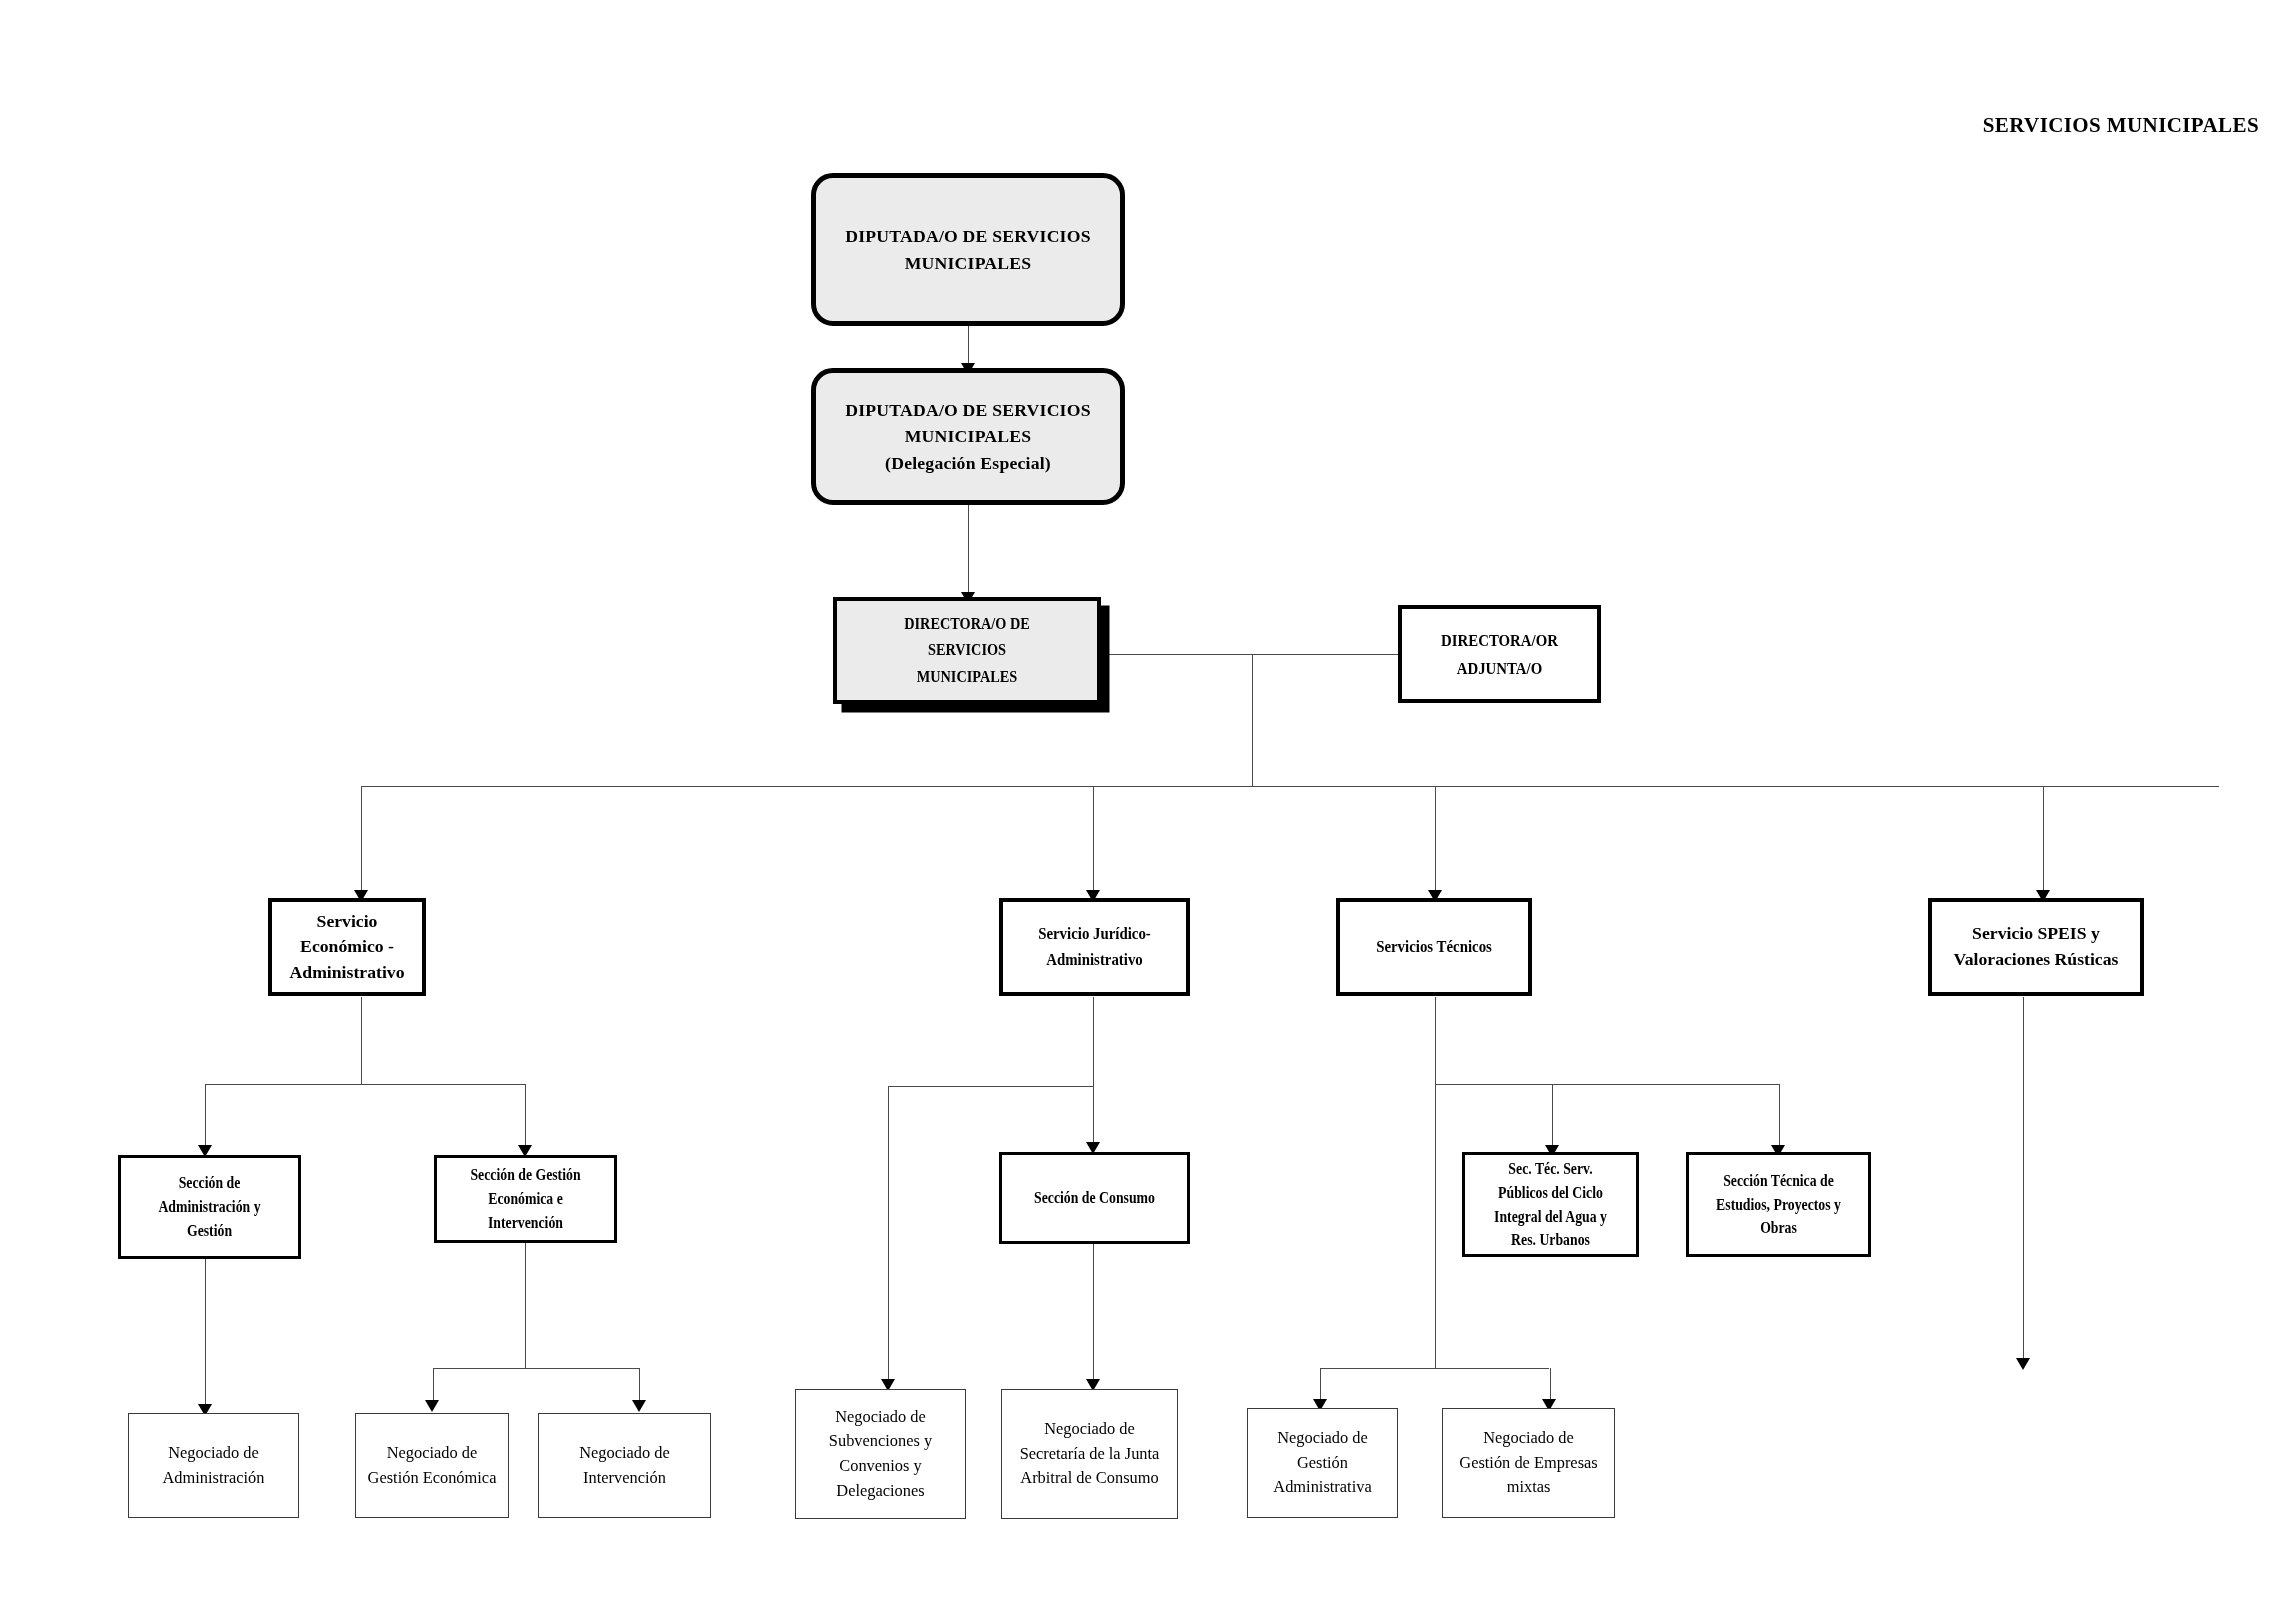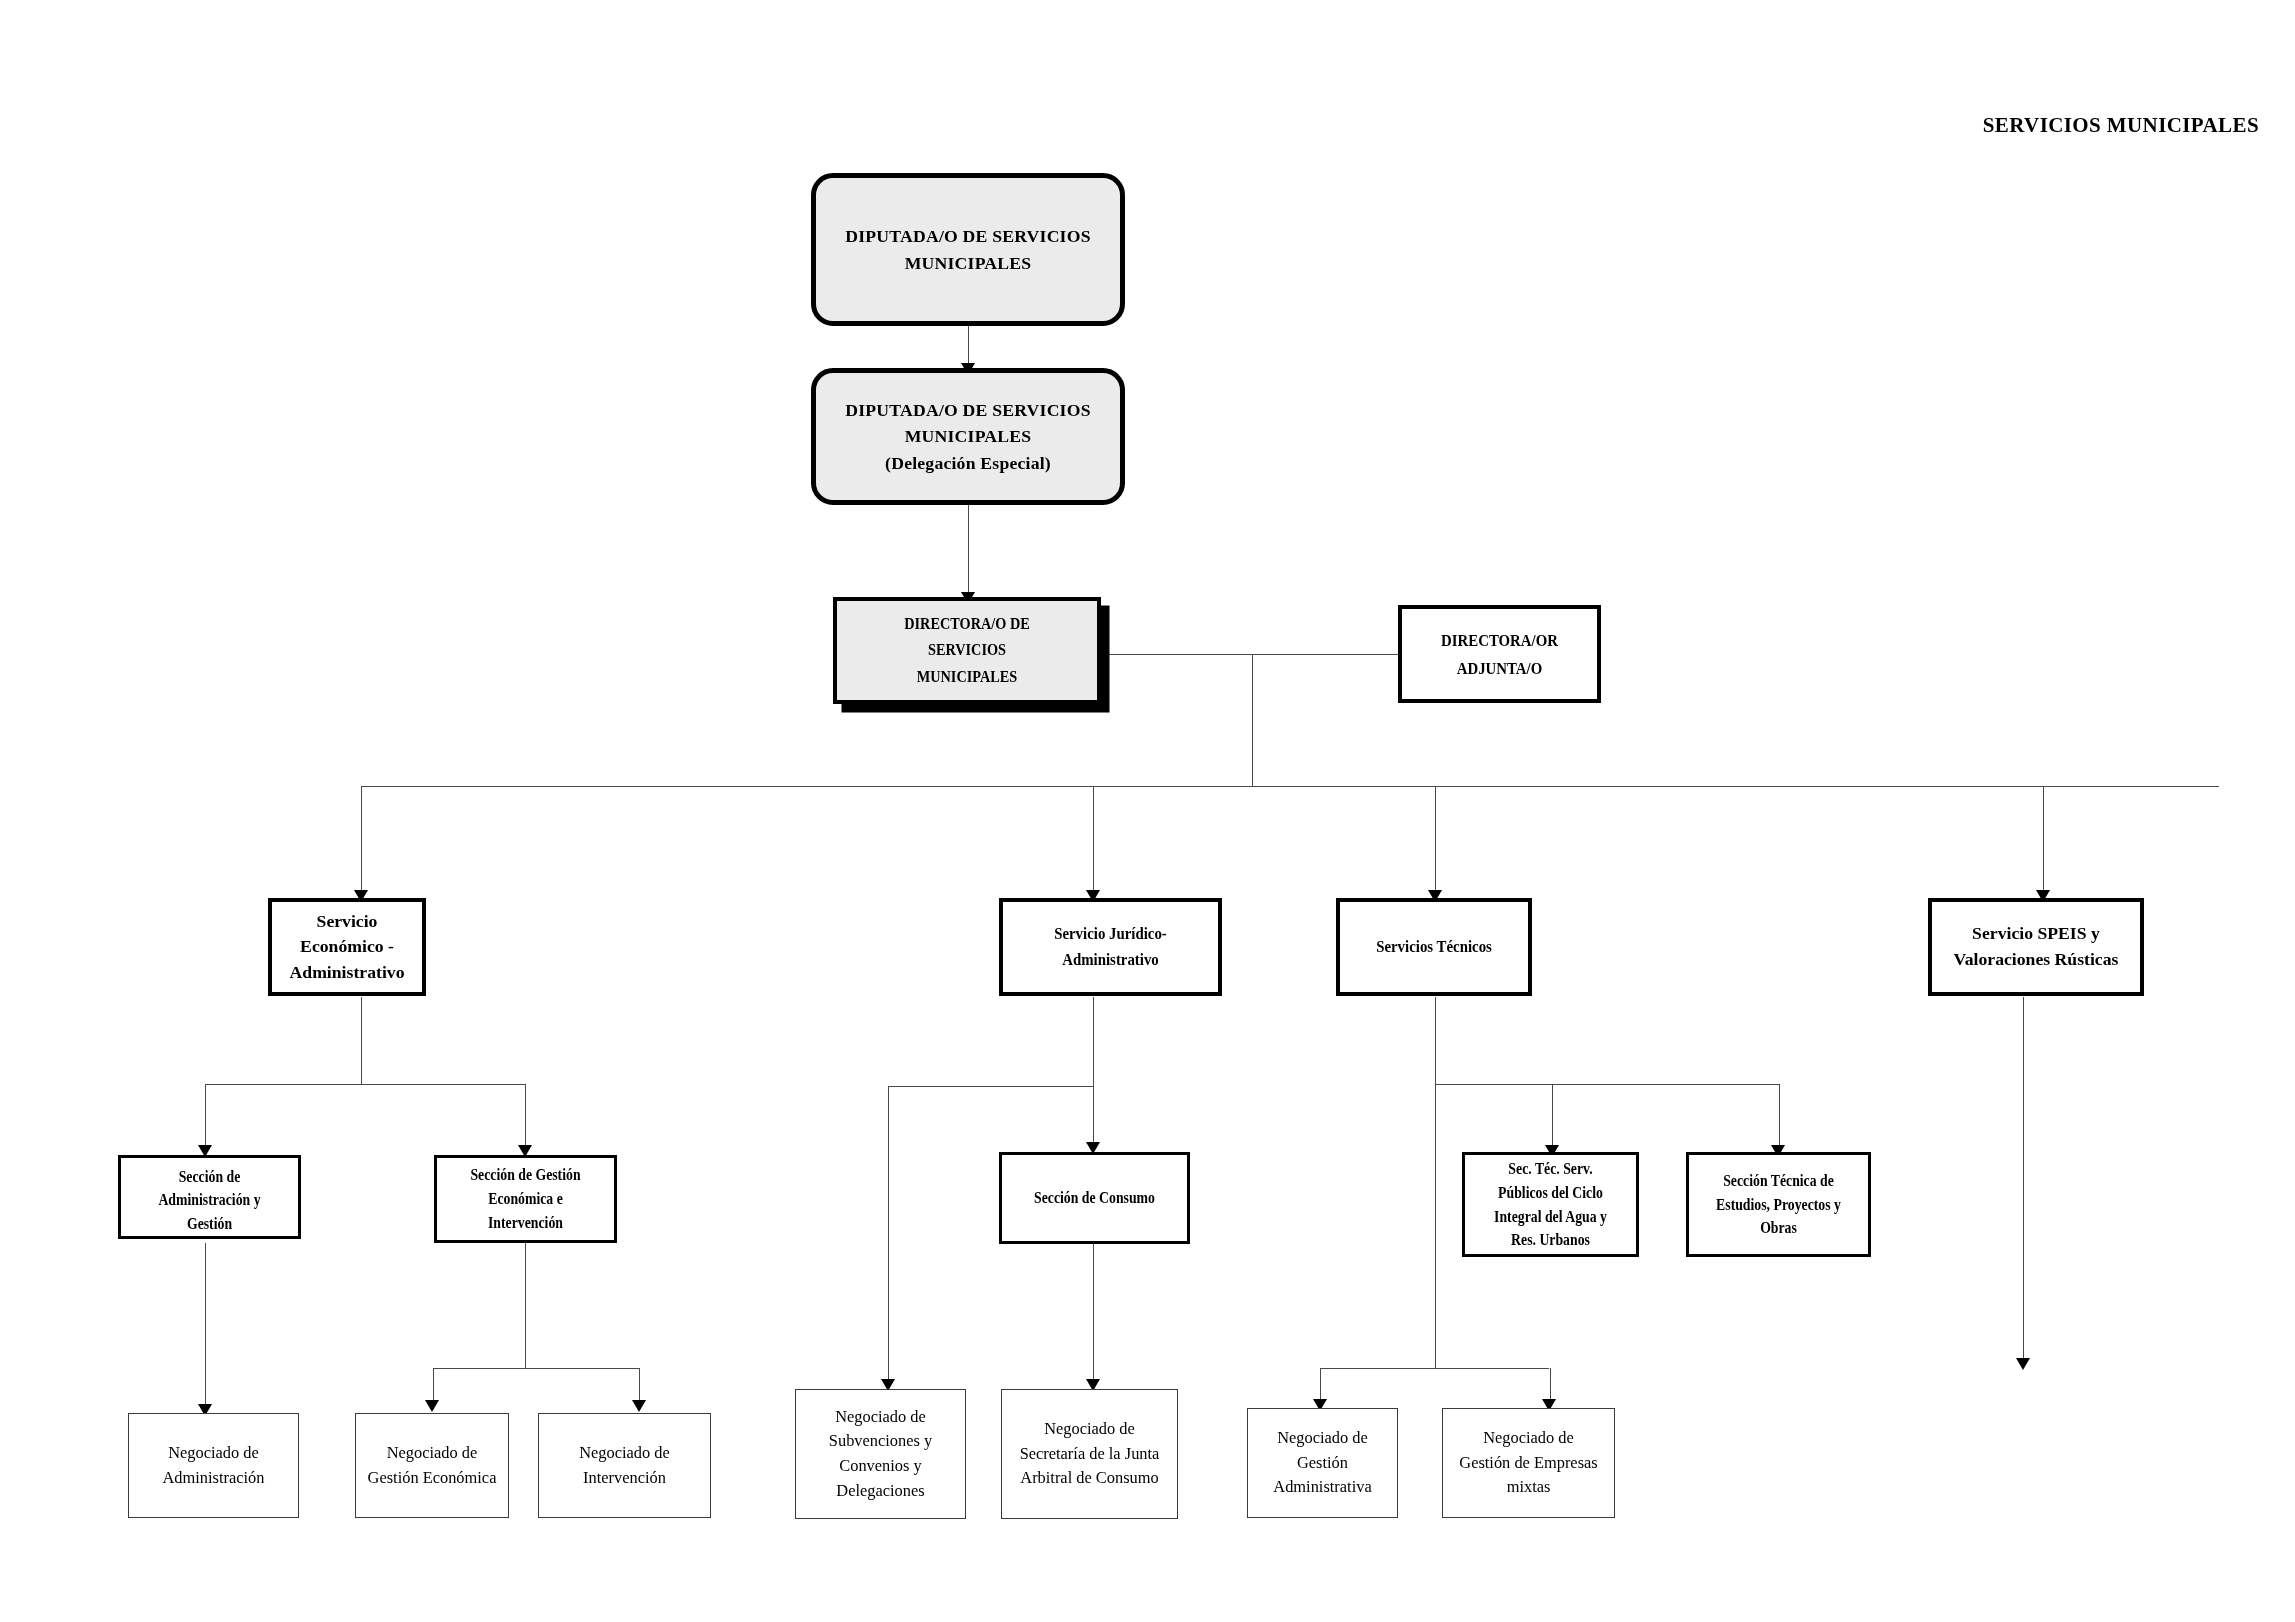--- a/index.html
+++ b/index.html
@@ -273,35 +273,35 @@
   <div class="node n-adjunta" style="left:1398px; top:605px; width:203px; height:98px;">
     <span class="txt">DIRECTORA/OR
 ADJUNTA/O</span>
   </div>
 
   <div class="node n-service" style="left:268px; top:898px; width:158px; height:98px;">
     <span class="txt">Servicio Económico -
 Administrativo</span>
   </div>
 
-  <div class="node n-service n-service-cond" style="left:999px; top:898px; width:223px; height:98px;">
+  <div class="node n-service n-service-cond" style="left:999px; top:898px; width:191px; height:98px;">
     <span class="txt">Servicio Jurídico-
 Administrativo</span>
   </div>
 
   <div class="node n-service n-service-cond" style="left:1336px; top:898px; width:196px; height:98px;">
     <span class="txt">Servicios Técnicos</span>
   </div>
 
   <div class="node n-service" style="left:1928px; top:898px; width:216px; height:98px;">
     <span class="txt">Servicio SPEIS y
 Valoraciones Rústicas</span>
   </div>
 
-  <div class="node n-section n-section-cond" style="left:118px; top:1155px; width:183px; height:84px;align-items:flex-end;">
+  <div class="node n-section n-section-cond" style="left:118px; top:1155px; width:183px; height:104px;">
     <span class="txt">Sección de
 Administración y
 Gestión</span>
   </div>
 
   <div class="node n-section n-section-cond" style="left:434px; top:1155px; width:183px; height:88px;">
     <span class="txt">Sección  de Gestión
 Económica e
 Intervención</span>
   </div>

